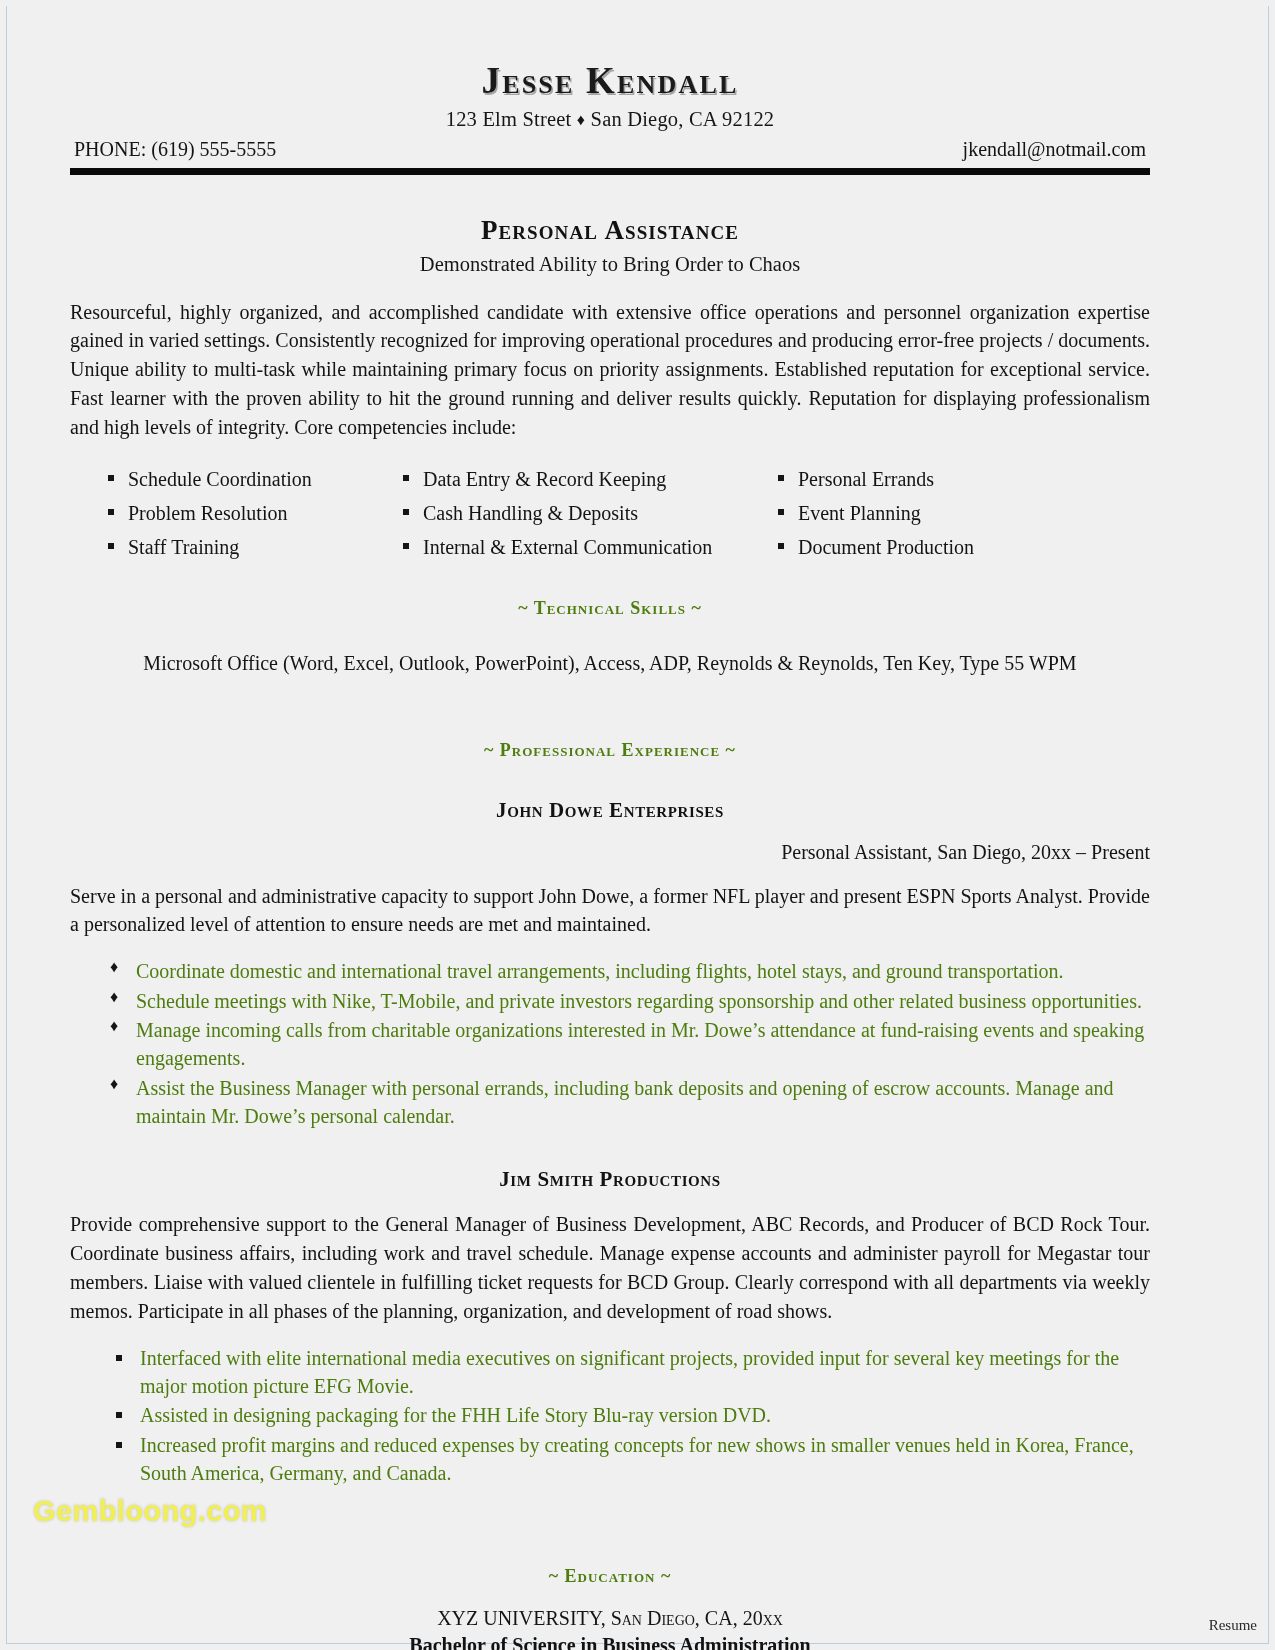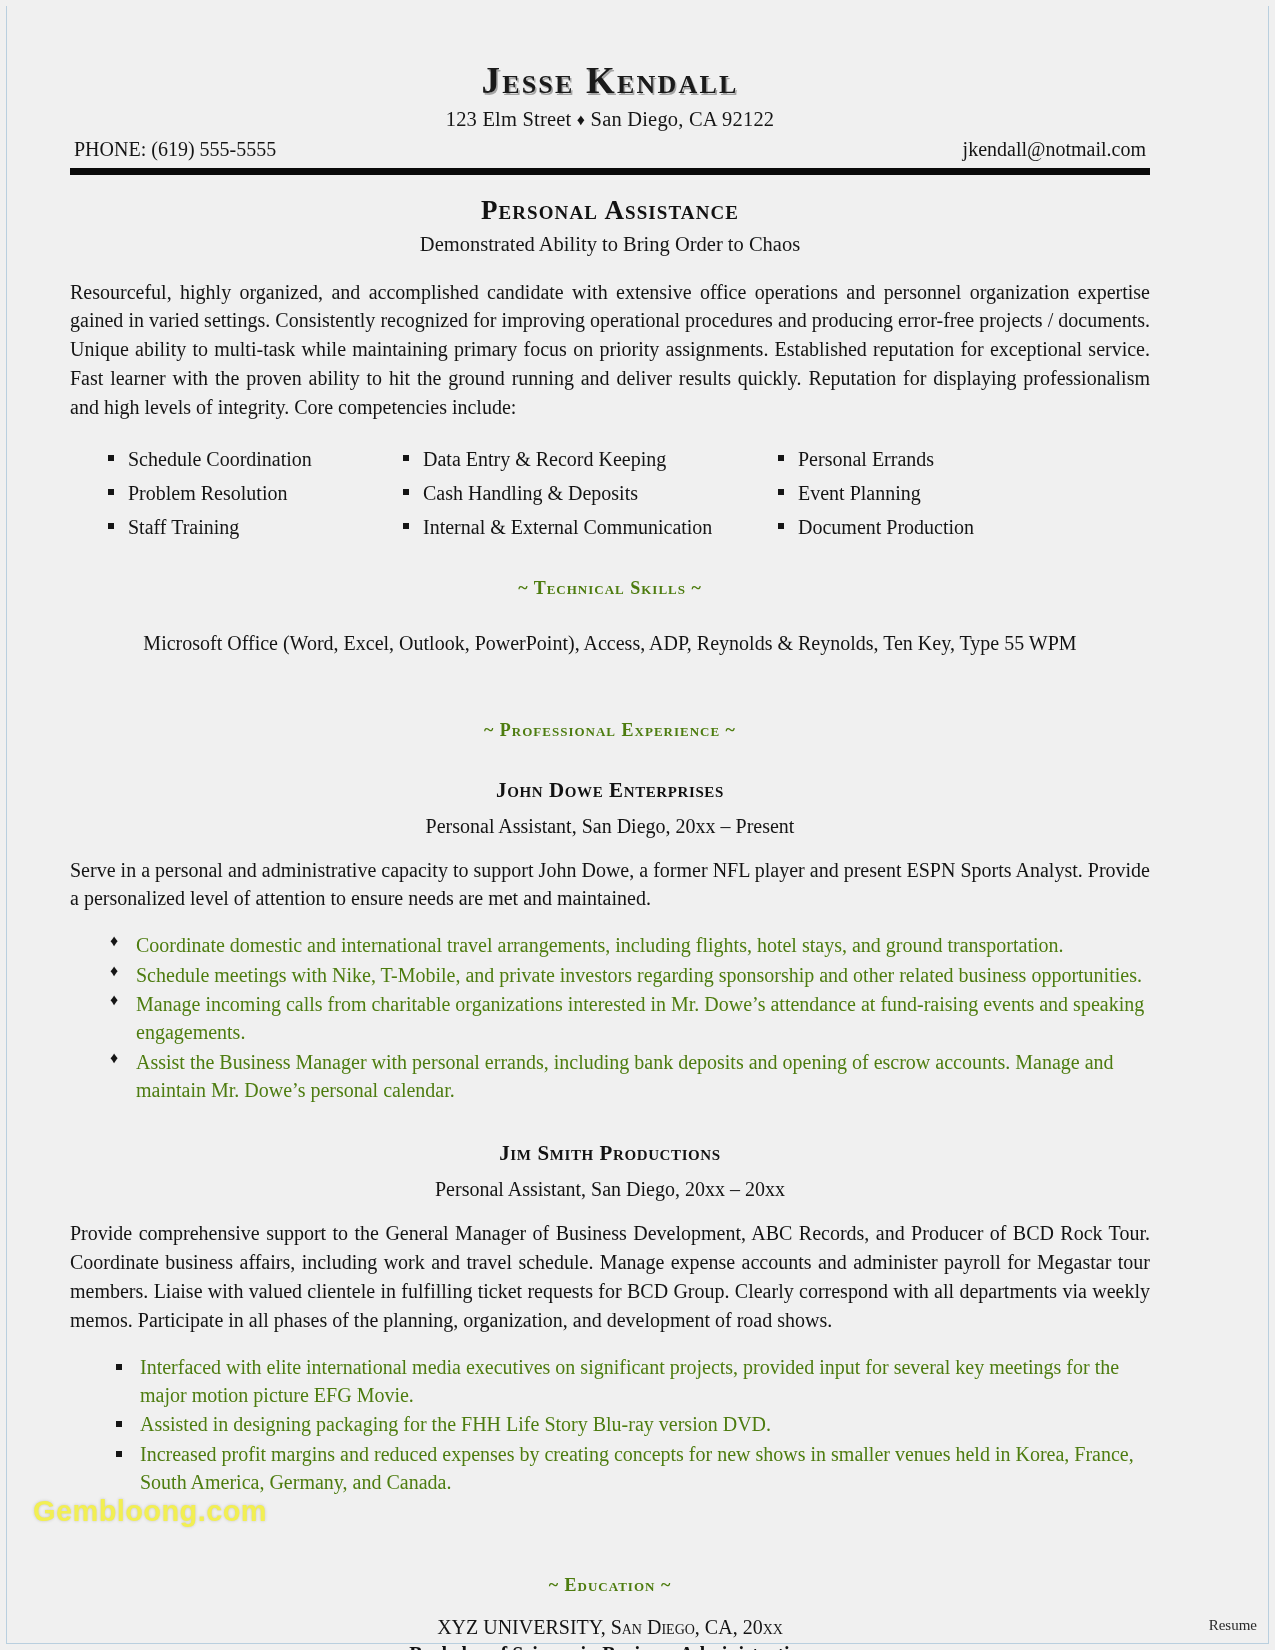--- a/index.html
+++ b/index.html
@@ -79,21 +79,21 @@
   }
 
   
   .job-title {
     text-align: center;
     font-size: 27px;
     font-weight: bold;
     font-variant: small-caps;
     letter-spacing: 1.1px;
     color: #121212;
-    margin-top: 20px;
+    margin-top: 40px;
   }
   .tagline {
     text-align: center;
     font-size: 20.5px;
     color: #161616;
     margin-top: 7px;
   }
 
   .summary {
     text-align: justify;
@@ -149,24 +149,24 @@
   .company {
     text-align: center;
     font-size: 21px;
     font-weight: bold;
     font-variant: small-caps;
     letter-spacing: .6px;
     color: #121212;
     margin-top: 37px;
   }
   .role {
-    text-align: center;
-    font-size: 20px;
-    color: #141414;
-    margin-top: 12px;
+    text-align: right;
+    font-size: 20px;
+    color: #141414;
+    margin-top: 18px;
   }
   .para {
     text-align: justify;
     font-size: 20px;
     line-height: 1.44;
     color: #141414;
     margin-top: 18px;
   }
 
   ul.bullets {
@@ -293,21 +293,20 @@
       <ul class="bullets diamond-style">
         <li>Coordinate domestic and international travel arrangements, including flights, hotel stays, and ground transportation.</li>
         <li>Schedule meetings with Nike, T-Mobile, and private investors regarding sponsorship and other related business opportunities.</li>
         <li>Manage incoming calls from charitable organizations interested in Mr. Dowe’s attendance at fund-raising events and speaking engagements.</li>
         <li>Assist the Business Manager with personal errands, including bank deposits and opening of escrow accounts. Manage and maintain Mr. Dowe’s personal calendar.</li>
       </ul>
     </div>
 
     <div>
       <div class="company">Jim Smith Productions</div>
-      <div class="role">Personal Assistant, San Diego, 20xx – 20xx</div>
       <div class="para">Provide comprehensive support to the General Manager of Business Development, ABC Records, and Producer of BCD Rock Tour. Coordinate business affairs, including work and travel schedule. Manage expense accounts and administer payroll for Megastar tour members. Liaise with valued clientele in fulfilling ticket requests for BCD Group. Clearly correspond with all departments via weekly memos. Participate in all phases of the planning, organization, and development of road shows.</div>
       <ul class="bullets square-style">
         <li>Interfaced with elite international media executives on significant projects, provided input for several key meetings for the major motion picture EFG Movie.</li>
         <li>Assisted in designing packaging for the FHH Life Story Blu-ray version DVD.</li>
         <li>Increased profit margins and reduced expenses by creating concepts for new shows in smaller venues held in Korea, France, South America, Germany, and Canada.</li>
       </ul>
     </div>
 
     <div class="section-head sec-edu">~ Education ~</div>
     <div class="edu-school">XYZ UNIVERSITY, San Diego, CA, 20xx</div>

